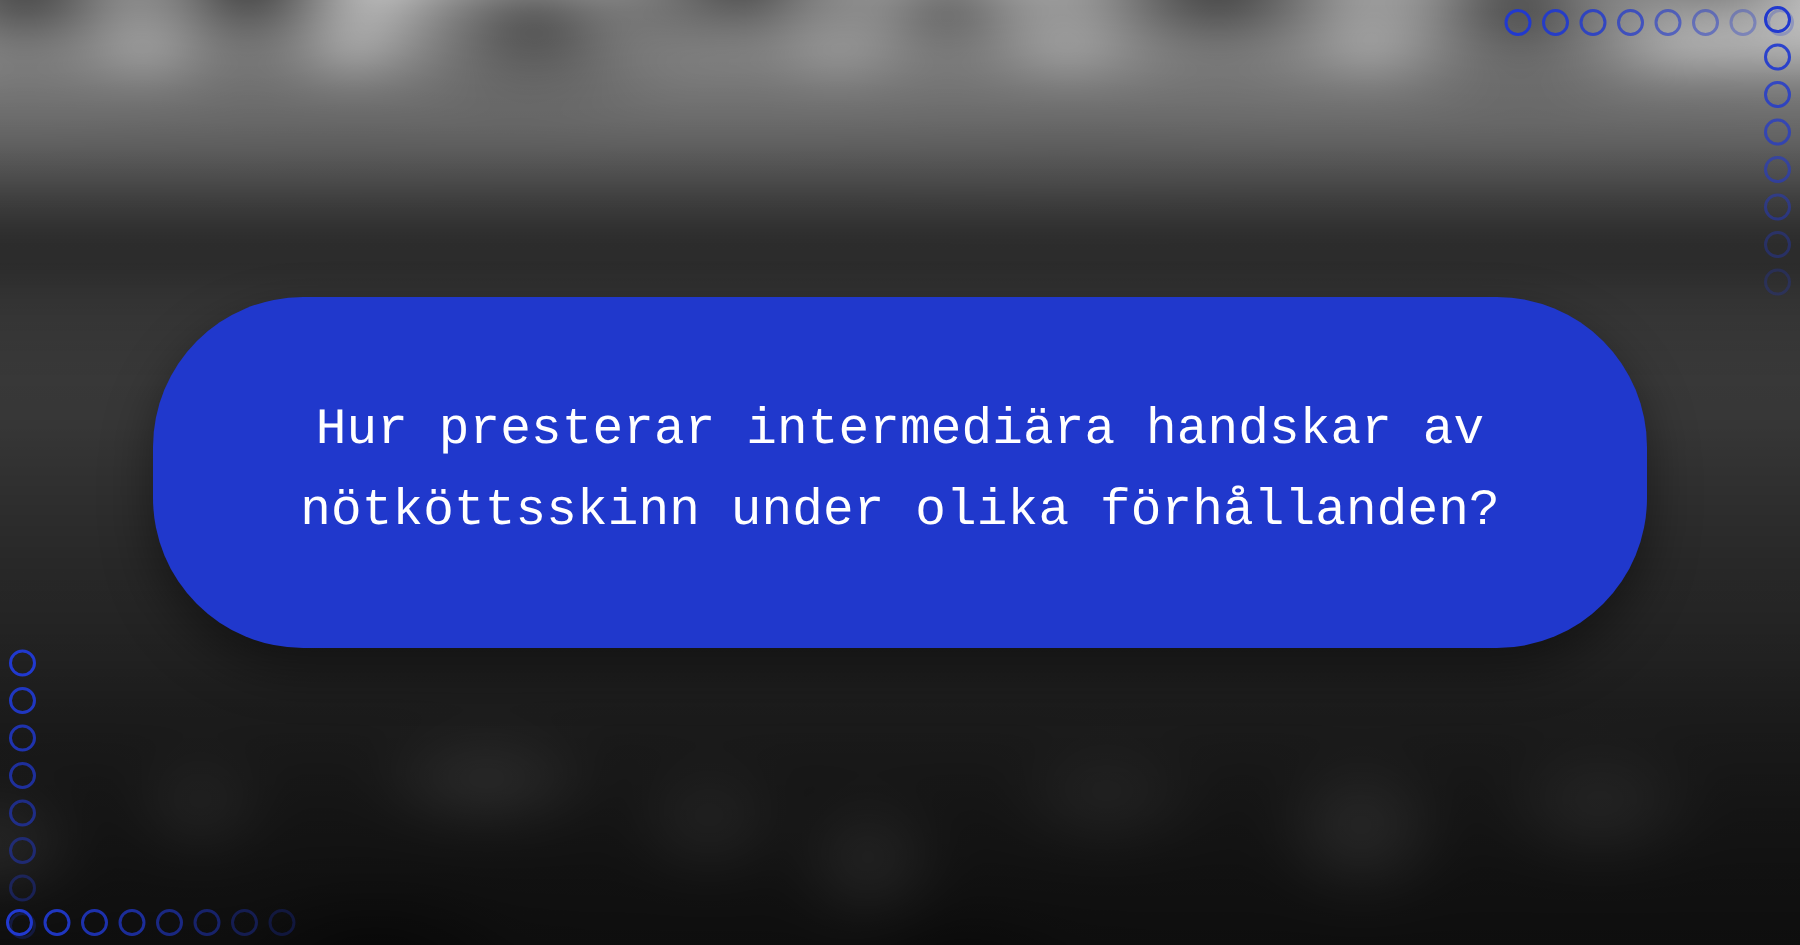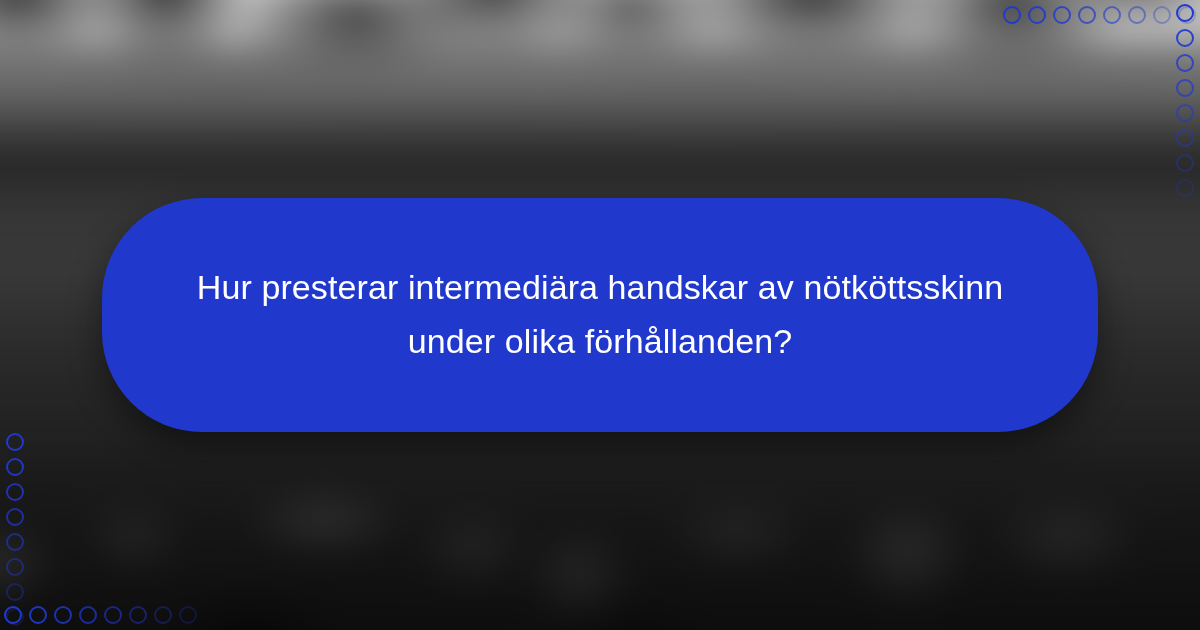--- a/index.html
+++ b/index.html
@@ -6,21 +6,21 @@
     margin: 0;
     padding: 0;
     background: #000;
   }
 
   #stage {
     position: relative;
     width: 1200px;
     height: 630px;
     overflow: hidden;
-    font-family: Liberation Sans, sans-serif;
+    font-family: Liberation Mono, monospace;
     background: #2b2b2b;
   }
 
   
   .bg-photo {
     position: absolute;
     inset: -60px;
     filter: blur(14px) grayscale(100%);
     transform: scale(1.06);
   }

